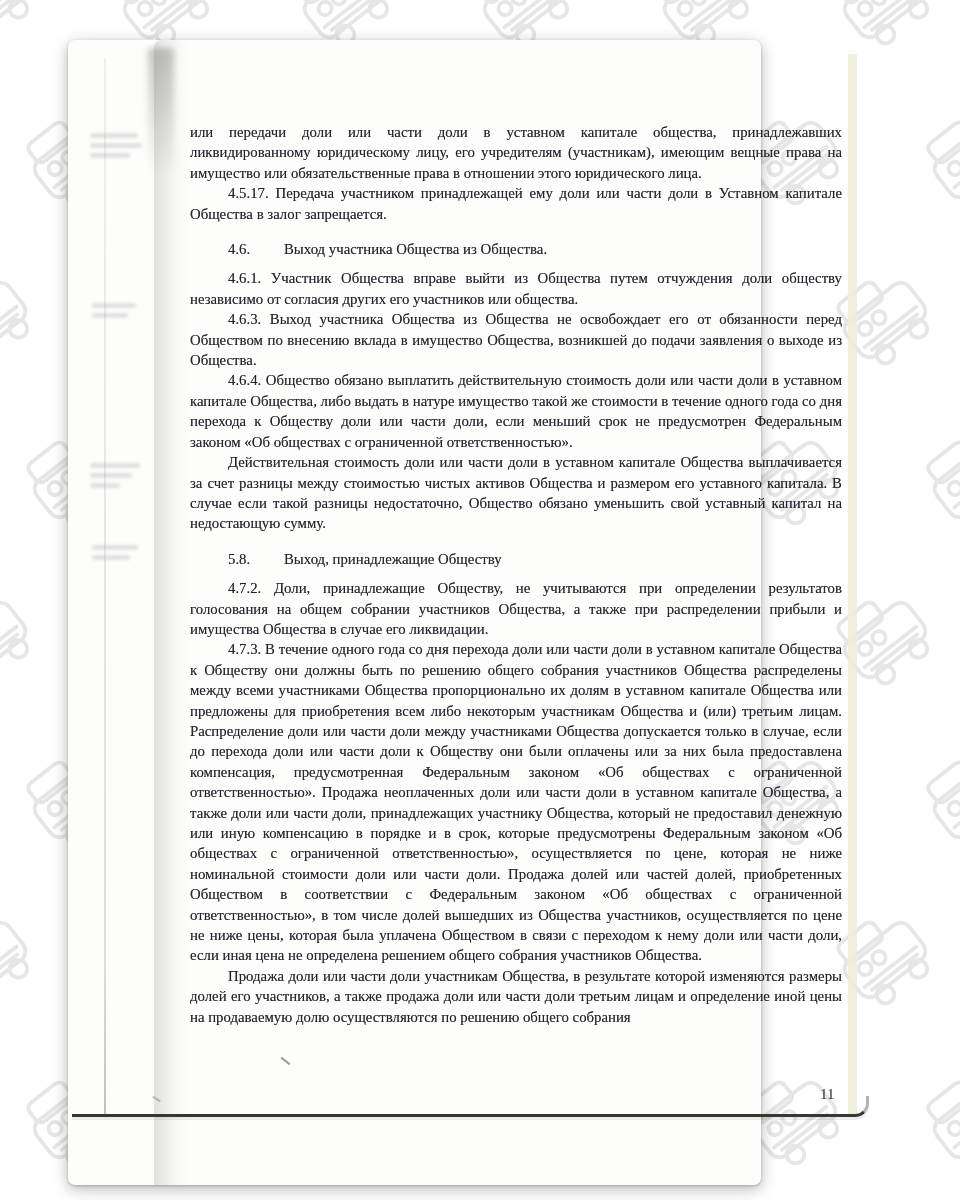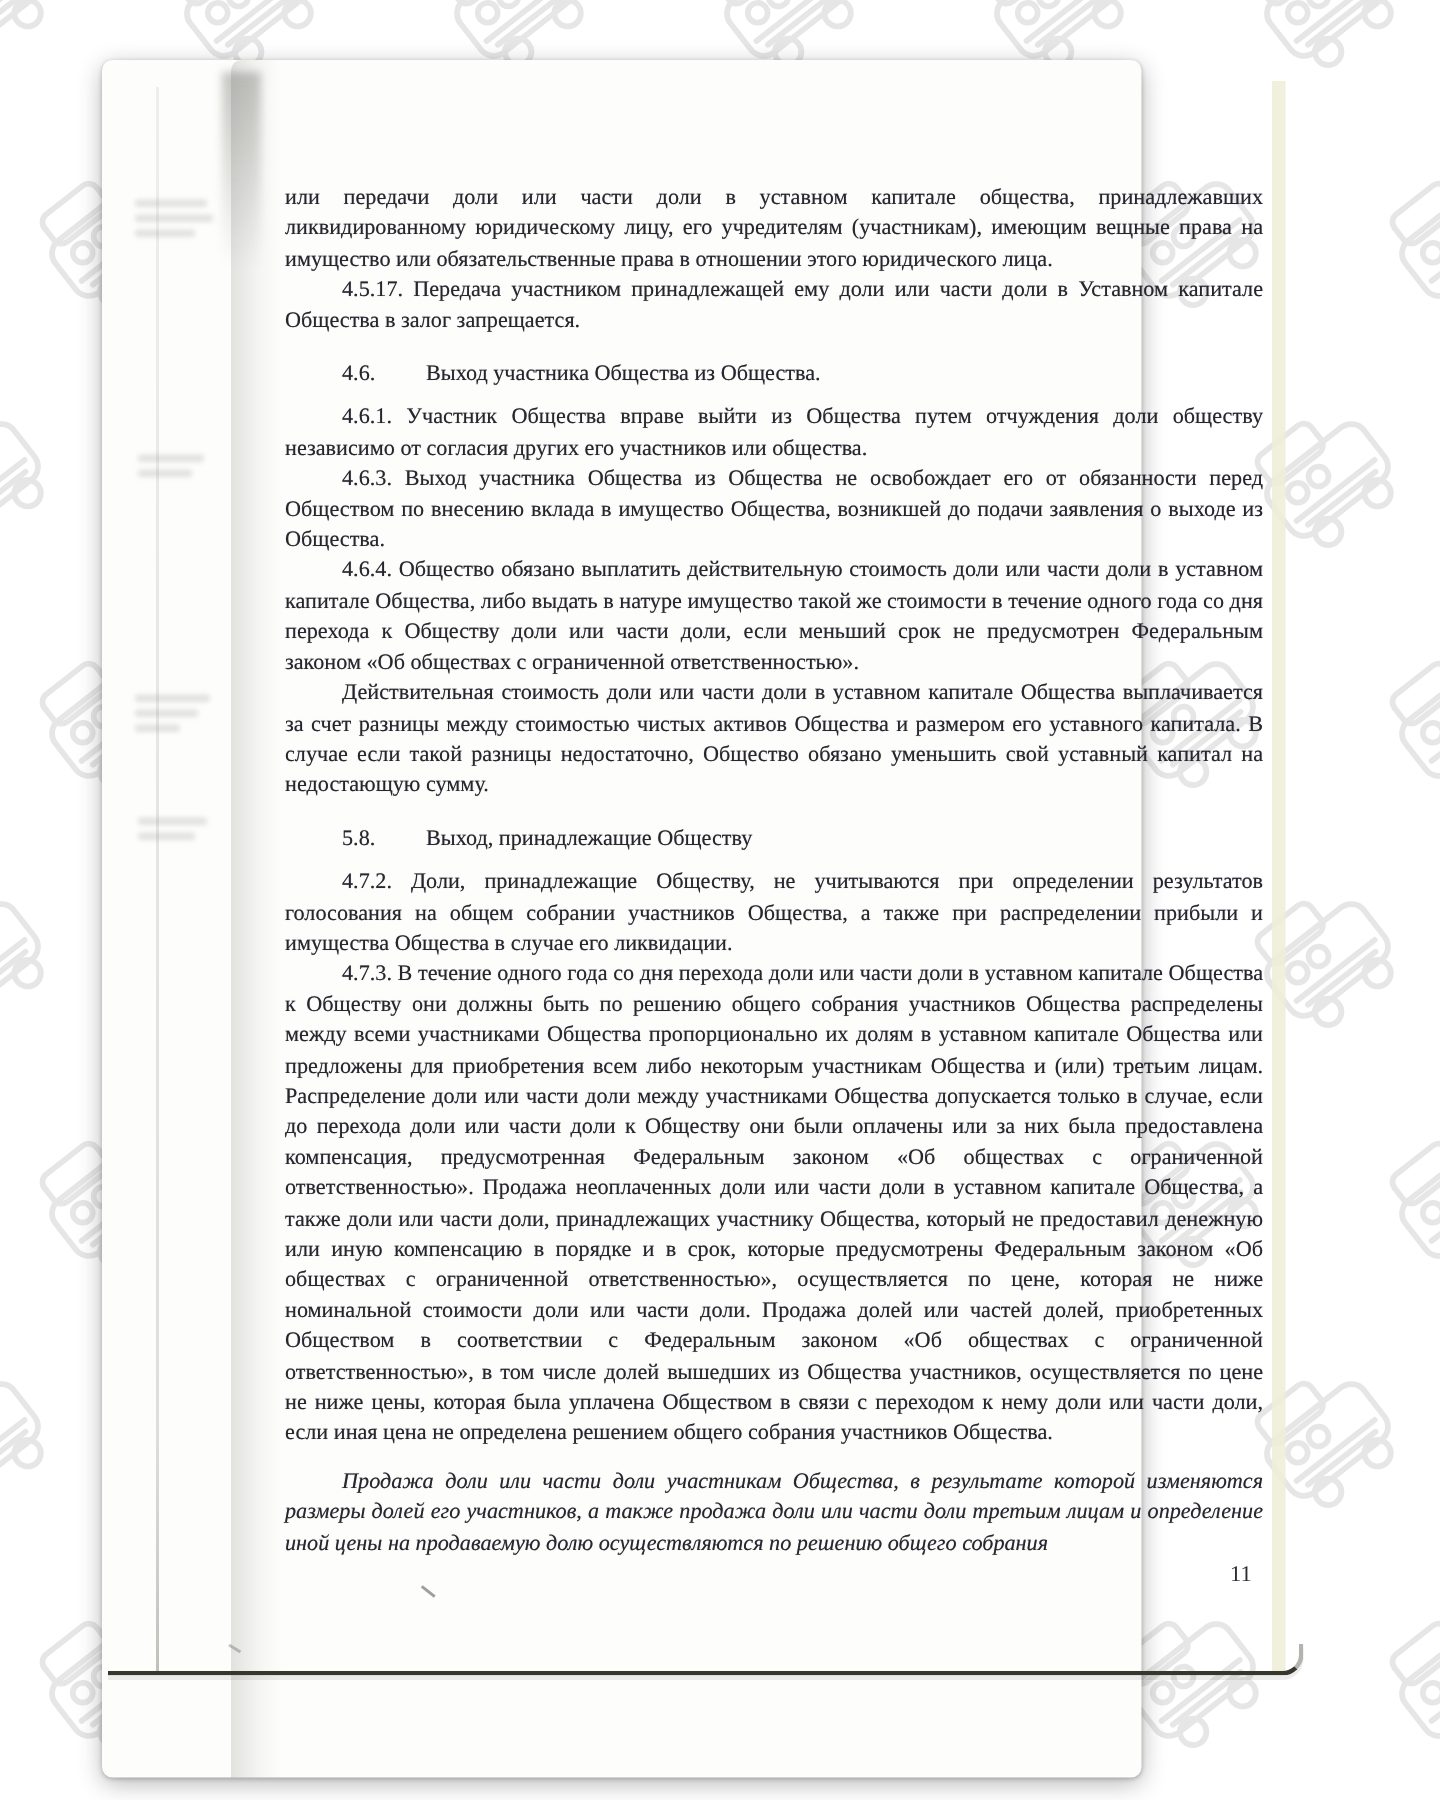--- a/index.html
+++ b/index.html
@@ -56,25 +56,25 @@
   .bleed{position:absolute;filter:blur(1.6px);opacity:.28;pointer-events:none;}
   .bleed>i{display:block;background:#9a9aa0;height:5px;margin:5px 0;border-radius:2px;}
   
   .doc-body{
     position:absolute;left:122px;top:82px;width:652px;
     font-size:14.8px;line-height:20.4px;color:#26262e;
     text-shadow:0 0 .5px rgba(38,38,56,.55);
   }
   .para{margin:0;text-align:justify;}
   .para.indent{text-indent:38px;}
-  .para.gap{margin-top:12px;font-style:italic;}
+  .para.gap{margin-top:0;}
   .heading{margin:15px 0 9px;padding-left:38px;font-weight:normal;}
   .heading .h-num{display:inline-block;min-width:56px;}
   .page-number{
-    position:absolute;left:752px;top:1002px;
+    position:absolute;left:752px;top:1046px;
     font-size:15px;color:#2c2c34;text-align:center;
   }
 </style>
 </head>
 <body>
 
 <div class="watermark-layer">
     <svg width="110" height="110" viewBox="0 0 100 100" style="display: block; left: -70px; top: -55px; transform: rotate(-38deg);" fill="none" stroke="#e2e2e2" stroke-width="3.5" stroke-linejoin="round" stroke-linecap="round" class="wm-icon">
   <rect x="14" y="30" width="72" height="40" rx="10"></rect>
   <rect x="22" y="13" width="40" height="21" rx="6"></rect>

